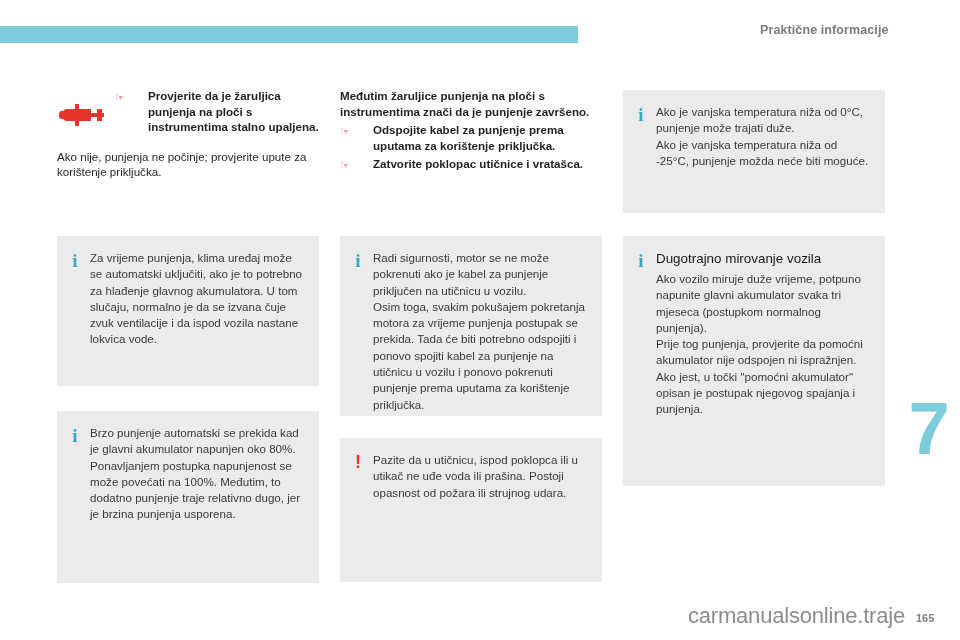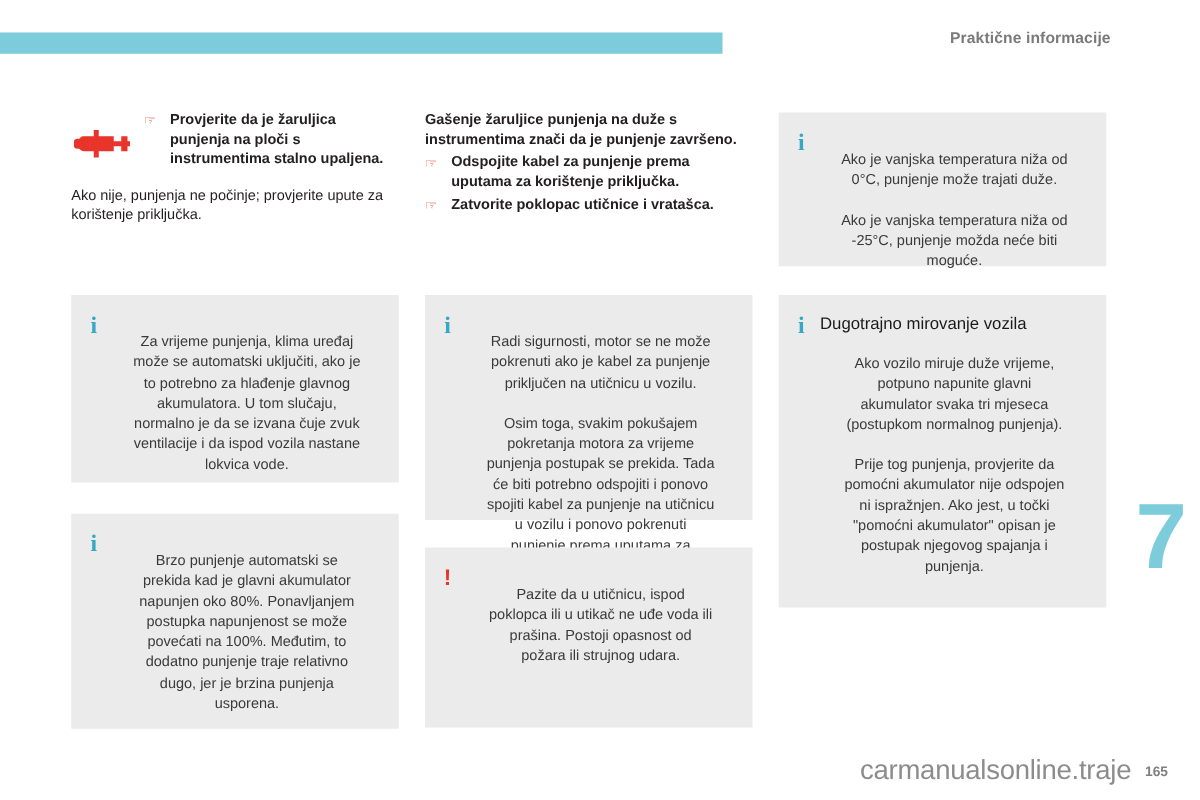--- a/index.html
+++ b/index.html
@@ -95,20 +95,21 @@
     color: #e8342a;
     font-size: 11px;
     line-height: 1;
   }
 
   .bullet-text {
     font-size: 11.6px;
     line-height: 15.6px;
     color: #231f20;
     font-weight: bold;
+    margin-left: 12px;
   }
 
   .intro-note {
     margin-top: 14px;
     font-size: 11.6px;
     line-height: 15.6px;
     color: #231f20;
     font-weight: normal;
   }
 
@@ -172,21 +173,21 @@
     font-weight: normal;
     color: #1a1a1a;
     margin-bottom: 4px;
   }
 
   .box-text {
     font-size: 11.6px;
     line-height: 16.3px;
     color: #3a3a3a;
   }
-  .box-text p { margin: 16px; text-align: center; }
+  .box-text p { margin: 0; }
 
   
   #box-temp      { left: 623px; top: 90px;  height: 123px; }
   #box-climate   { left: 57px;  top: 236px; height: 150px; }
   #box-safety    { left: 340px; top: 236px; height: 180px; }
   #box-longterm  { left: 623px; top: 236px; height: 250px; }
   #box-fastchg   { left: 57px;  top: 411px; height: 172px; }
   #box-afterchg  { left: 340px; top: 438px; height: 144px; }
 
   
@@ -235,21 +236,21 @@
       <div class="intro-bullet-row">
         <span class="bullet-marker">☞</span>
         <span class="bullet-text">Provjerite da je žaruljica punjenja na ploči s instrumentima stalno upaljena.</span>
       </div>
 
       <div class="intro-note">Ako nije, punjenja ne počinje; provjerite upute za korištenje priključka.</div>
     </div>
   </div>
 
   <div class="col col-2">
-    <div class="lead-para">Gašenje žaruljice punjenja na duže s instrumentima znači da je punjenje završeno.</div>
+    <div class="lead-para">Međutim žaruljice punjenja na ploči s instrumentima znači da je punjenje završeno.</div>
     <div class="bullet-list">
       <div class="intro-bullet-row">
         <span class="bullet-marker">☞</span>
         <span class="bullet-text">Odspojite kabel za punjenje prema uputama za korištenje priključka.</span>
       </div>
       <div class="intro-bullet-row">
         <span class="bullet-marker">☞</span>
         <span class="bullet-text">Zatvorite poklopac utičnice i vratašca.</span>
       </div>
     </div>

